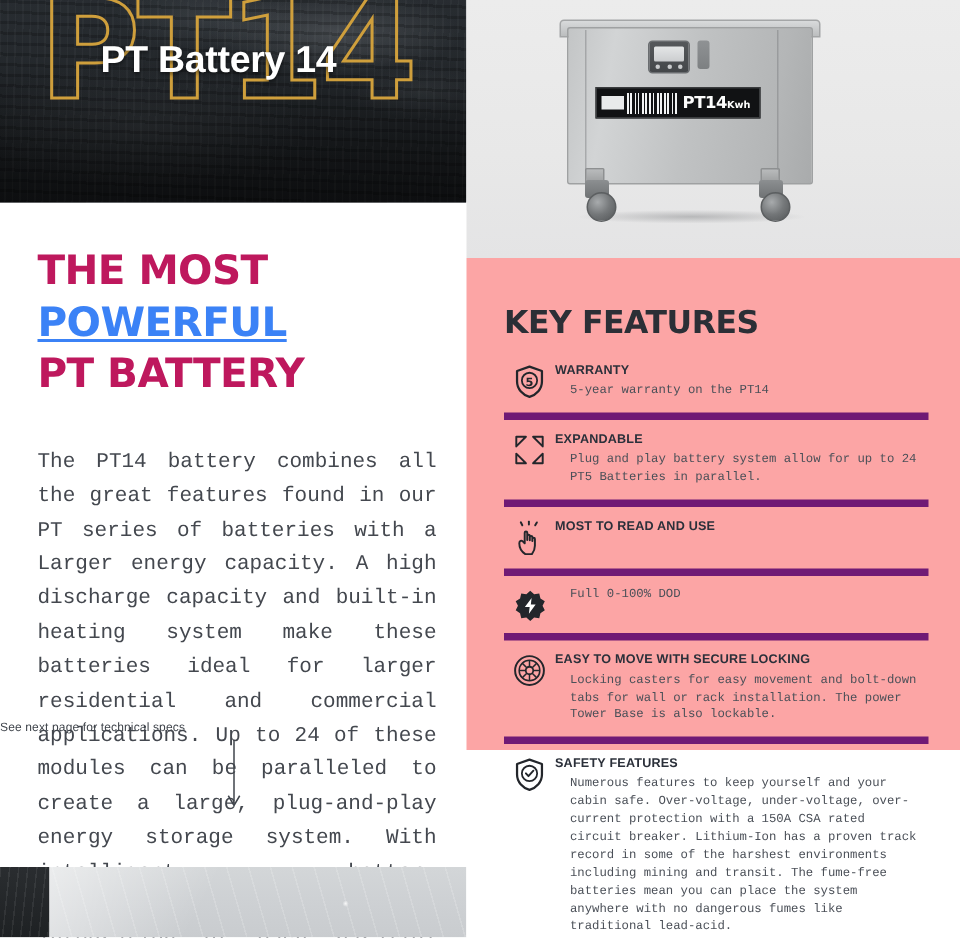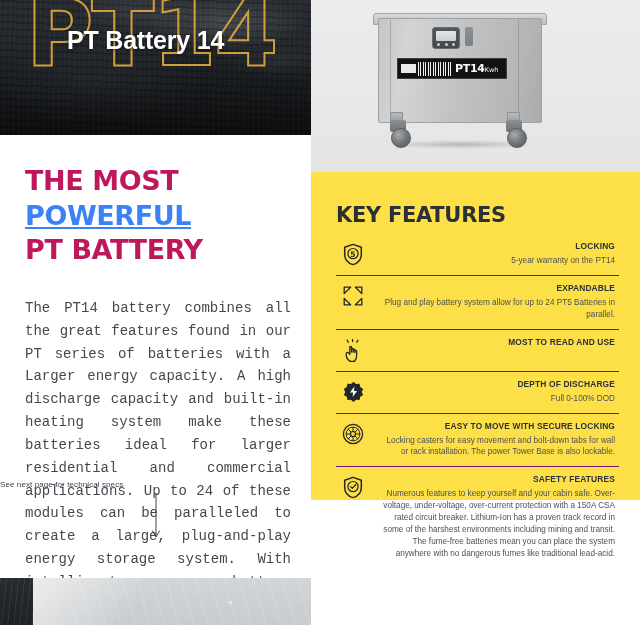--- a/index.html
+++ b/index.html
@@ -288,21 +288,21 @@
   .cab-label-txt {
     color: #fdfdfd;
     font-size: 11px;
     font-weight: 700;
     letter-spacing: -0.3px;
     font-family: "DejaVu Sans", sans-serif;
     white-space: nowrap;
   }
   .cab-label-txt small {
     font-size: 6.5px;
-    font-weight: 400;
+    font-weight: 700;
     letter-spacing: 0;
   }
   .cab-foot {
     position: absolute;
     top: 104px;
     width: 11px; height: 9px;
     background: linear-gradient(180deg, #b9bbbc, #9b9d9e);
     border: 1px solid #8e9091;
     border-radius: 1px;
   }
@@ -336,22 +336,21 @@
     width: 150px; height: 9px;
     background: radial-gradient(ellipse at center, rgba(90,92,95,0.33) 0%, rgba(90,92,95,0) 72%);
   }
 
   
   .features-panel {
     position: absolute;
     left: 0; top: 172px;
     width: 329px;
     height: 328px;
-    background: #fde047;
-    text-align: right;
+    background: #fca5a5;
   }
   .features-title {
     position: absolute;
     left: 25px;
     top: 31px;
     font-size: 21px;
     font-weight: 700;
     letter-spacing: -0.3px;
     color: #2b2f36;
     font-family: "DejaVu Sans", sans-serif;
@@ -359,21 +358,21 @@
   .features-list {
     position: absolute;
     left: 25px;
     top: 67px;
     width: 283px;
   }
   .feature {
     display: flex;
     align-items: flex-start;
     padding: 7px 0 8px 0;
-    border-top: 1px solid #701a75;
+    border-top: 5px solid #701a75;
   }
   .feature:first-child { border-top: 0; padding-top: 2px; }
   .feature-icon {
     flex: none;
     width: 34px;
     padding-top: 2px;
     display: flex;
     justify-content: center;
     color: #23262b;
   }
@@ -383,20 +382,21 @@
     font-weight: 700;
     letter-spacing: .15px;
     color: #2b303a;
     margin-bottom: 4px;
   }
   .feature-desc {
     font-size: 8.2px;
     line-height: 1.45;
     color: #4b5058;
     padding-left: 10px;
+    font-family: Liberation Mono, monospace;
   }
 </style>
 </head>
 <body>
 
 <div class="page">
 
   <div class="left-col">
 
     <div class="hero">
@@ -478,21 +478,21 @@
 
         <div class="feature">
           <div class="feature-icon">
             <svg width="20" height="23" viewBox="0 0 20 23">
               <path d="M10 1.4 L18.3 4.3 V11.4 C18.3 16.4 14.7 20.2 10 21.6 C5.3 20.2 1.7 16.4 1.7 11.4 V4.3 Z" fill="none" stroke="#23262b" stroke-width="1.5" stroke-linejoin="round"></path>
               <circle cx="10" cy="10.6" r="5.1" fill="none" stroke="#23262b" stroke-width="1.2"></circle>
               <text x="10" y="14" font-family="DejaVu Sans, sans-serif" font-size="7.6" font-weight="700" fill="#23262b" text-anchor="middle">5</text>
             </svg>
           </div>
           <div class="feature-text">
-            <div class="feature-title">LOCKING</div>
+            <div class="feature-title">WARRANTY</div>
             <div class="feature-desc">5-year warranty on the PT14</div>
           </div>
         </div>
 
         <div class="feature">
           <div class="feature-icon">
             <svg width="22" height="22" viewBox="0 0 22 22">
               <g fill="none" stroke="#23262b" stroke-width="1.3" stroke-linejoin="round">
                 <path d="M8.6 2.2 H2.2 V8.6 Z"></path>
                 <path d="M13.4 2.2 H19.8 V8.6 Z"></path>
@@ -524,21 +524,20 @@
         </div>
 
         <div class="feature">
           <div class="feature-icon">
             <svg width="21" height="21" viewBox="0 0 21 21">
               <path d="M10.5 0.8 L13.1 3.1 L16.5 2.7 L17.3 6.0 L20.2 7.9 L18.7 10.9 L20.2 13.9 L17.3 15.8 L16.5 19.1 L13.1 18.7 L10.5 21.0 L7.9 18.7 L4.5 19.1 L3.7 15.8 L0.8 13.9 L2.3 10.9 L0.8 7.9 L3.7 6.0 L4.5 2.7 L7.9 3.1 Z" fill="#23262b"></path>
               <path d="M11.4 5.6 L6.9 11.6 H10.1 L9.6 16.1 L14.1 10.0 H10.9 Z" fill="#ffffff"></path>
             </svg>
           </div>
           <div class="feature-text">
-            <div class="feature-title">DEPTH OF DISCHARGE</div>
             <div class="feature-desc">Full 0-100% DOD</div>
           </div>
         </div>
 
         <div class="feature">
           <div class="feature-icon">
             <svg width="22" height="22" viewBox="0 0 22 22">
               <circle cx="11" cy="11" r="9.6" fill="none" stroke="#23262b" stroke-width="1.3"></circle>
               <circle cx="11" cy="11" r="6.9" fill="none" stroke="#23262b" stroke-width="1"></circle>
               <circle cx="11" cy="11" r="2.5" fill="none" stroke="#23262b" stroke-width="1.2"></circle>

